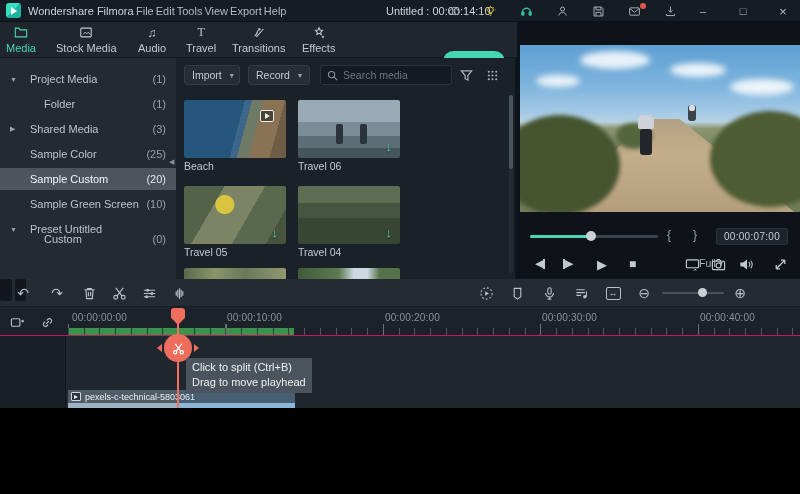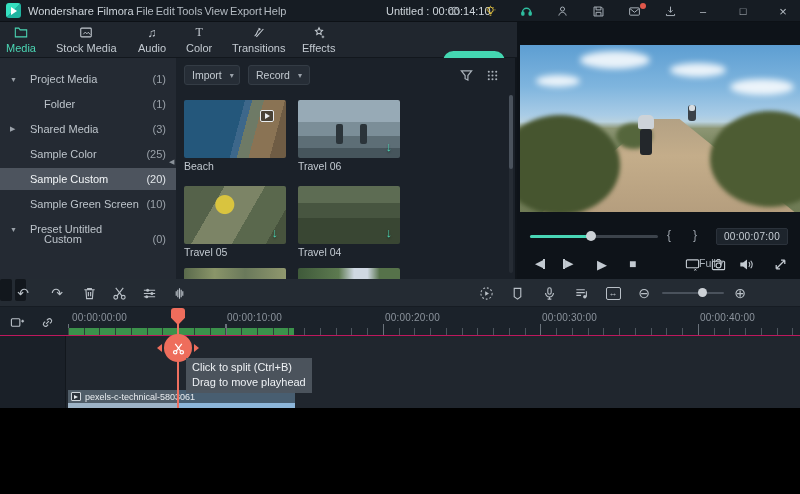--- a/index.html
+++ b/index.html
@@ -234,21 +234,21 @@
           </svg>
       </span>
       <span>Stock Media</span>
     </div>
     <div class="tab" style="left:138px">
       <span class="t-ic" style="font-size:12px">♫</span>
       <span>Audio</span>
     </div>
     <div class="tab" style="left:186px">
       <span class="t-ic" style="font-size:12px;font-family:'Liberation Serif',serif">T</span>
-      <span>Color</span>
+      <span>Travel</span>
     </div>
     <div class="tab" style="left:232px">
       <span class="t-ic">
         <svg viewBox="0 0 16 14" fill="none" stroke="currentColor" stroke-width="1.2">
             <path d="M3 11C7 9 5 4 9 3l-1.5-.8M9 3l-.4 1.7M5 12l8-9"></path>
           </svg>
       </span>
       <span>Transitions</span>
     </div>
     <div class="tab" style="left:302px">
@@ -319,20 +319,27 @@
   <span id="panel-collapse" class="abs">◀</span>
 
   <div id="media-panel" class="abs">
     <div class="mtool-btn" style="left:8px;width:56px">
       <span>Import</span>
       <span class="chev">▾</span>
     </div>
     <div class="mtool-btn" style="left:72px;width:62px">
       <span>Record</span>
       <span class="chev">▾</span>
+    </div>
+    <div id="search-box">
+      <svg viewBox="0 0 12 12" fill="none" stroke="#8b939c" stroke-width="1.2">
+          <circle cx="5" cy="5" r="3.4"></circle>
+          <path d="M7.6 7.6L11 11"></path>
+        </svg>
+      <input id="search-input" placeholder="Search media" style="">
     </div>
     <span class="mt-ic" style="left:284px">
       <svg viewBox="0 0 14 14" fill="none" stroke="currentColor" stroke-width="1.3">
           <path d="M1.5 2h11L8.5 7v5l-3-1.5V7z"></path>
         </svg>
     </span>
     <span class="mt-ic" style="left:310px">
       <svg viewBox="0 0 14 14" fill="currentColor">
           <circle cx="3" cy="3" r="1.1"></circle>
           <circle cx="7" cy="3" r="1.1"></circle>

